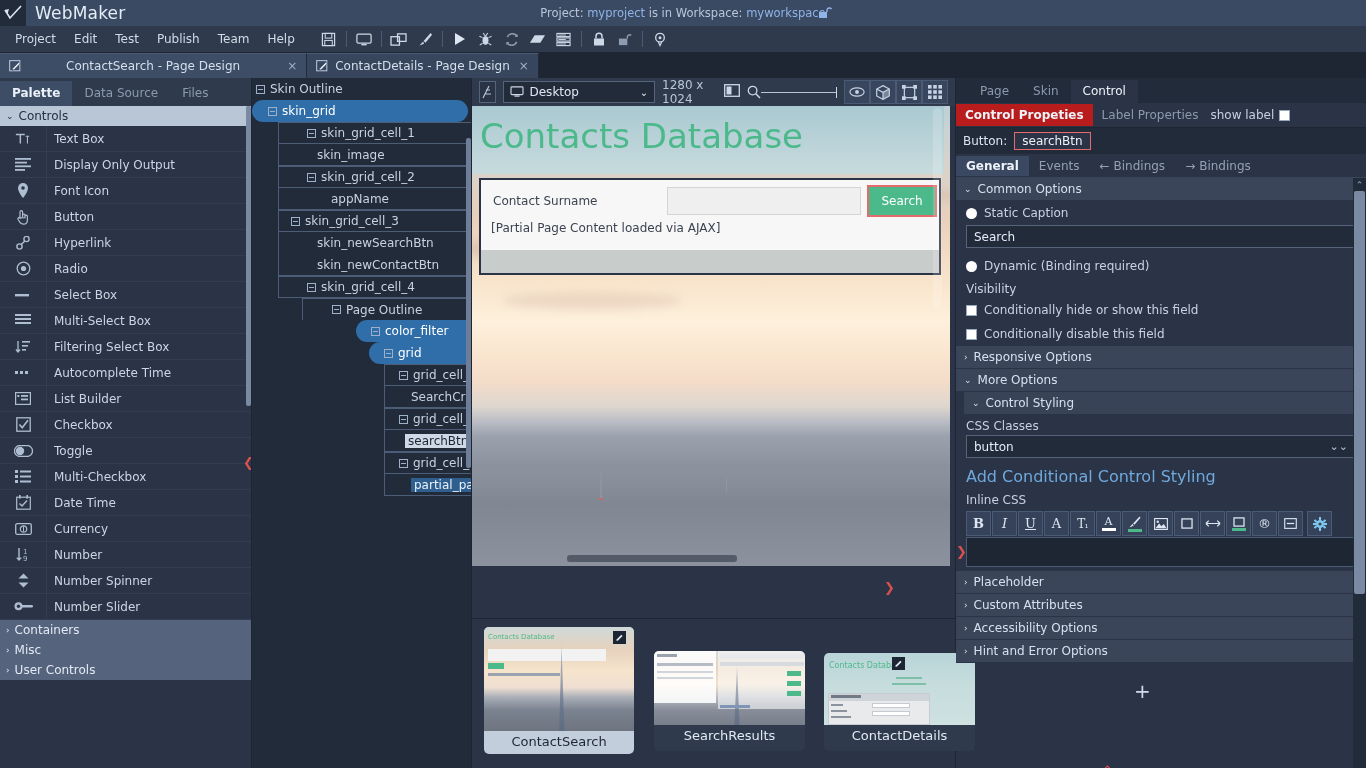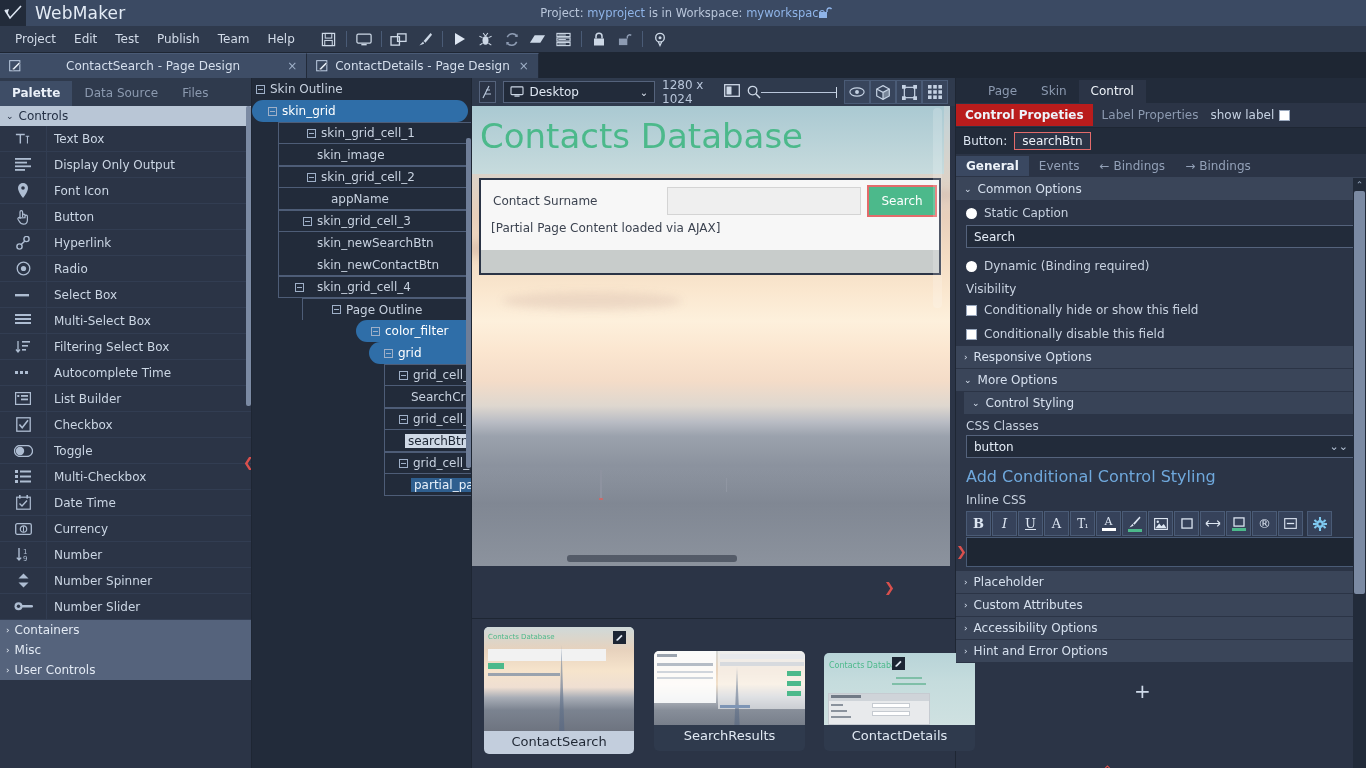--- a/index.html
+++ b/index.html
@@ -137,21 +137,21 @@
   #thumbstrip{height:162px;background:#2b3446;position:relative;border-top:1px solid #1e2633;}
   .thumb-card{position:absolute;border-radius:5px;background:#2f3a4d;}
   .thumb-card.sel{background:#c3cedd;}
   .thumb-img{position:relative;overflow:hidden;}
   .thumb-cap{text-align:center;font-size:13px;color:#e1e9f3;padding:3px 0;}
   .thumb-card.sel .thumb-cap{color:#1e2633;}
   .pencil-badge{position:absolute;width:13px;height:13px;background:#1c2533;display:flex;align-items:center;justify-content:center;}
 
   
   #rightpanel{width:411px;background:#2b3446;display:flex;flex-direction:column;border-left:1px solid #1e2633;}
-  #rtabs{height:25px;background:#222b3a;display:flex;align-items:flex-end;padding-left:20px;}
+  #rtabs{height:25px;background:#222b3a;display:flex;align-items:flex-end;padding-left:12px;}
   .rtab{padding:4px 12px 5px;font-size:12px;color:#8c9ab0;cursor:default;}
   .rtab.active{background:#2b3446;color:#eef3f9;}
   #rsub{height:25px;background:#2b3446;display:flex;align-items:center;gap:0;border-bottom:1px solid #1e2633;}
   .rsub-tab{padding:4px 9px;font-size:12px;color:#8c9ab0;}
   .rsub-tab.active{background:#b91c1c;color:#eef3f9;font-weight:bold;}
   #showlabel{font-size:12px;color:#c6d2e2;display:flex;align-items:center;gap:5px;margin-left:3px;}
   .cbx{width:11px;height:11px;background:#fff;border:1px solid #9aa8bd;display:inline-block;}
   #ctlname{height:26px;background:#222b3a;display:flex;align-items:center;gap:7px;padding-left:7px;}
   #ctlname .k{font-size:12px;color:#dbe4f0;}
   #ctlname .v{font-size:12px;color:#eef3f9;background:#2b3446;border:1px solid #e36b6b;padding:1px 7px;}
@@ -564,32 +564,32 @@
     </div>
 
     <div class="tnode trow-box" style="padding-left:28px;margin-left:26px;width:195px;">
       <span class="tbox"></span>
       <span>skin_grid_cell_2</span>
     </div>
     <div class="tnode trow-box" style="padding-left:52px;margin-left:26px;width:195px;border-top:none;">
       <span>appName</span>
     </div>
 
-    <div class="tnode trow-box" style="padding-left:24px;margin-left:26px;width:195px;">
+    <div class="tnode trow-box" style="padding-left:12px;margin-left:26px;width:195px;">
       <span class="tbox"></span>
       <span>skin_grid_cell_3</span>
     </div>
     <div class="tnode trow-box" style="padding-left:38px;margin-left:26px;width:195px;border-top:none;border-bottom:none;">
       <span>skin_newSearchBtn</span>
     </div>
     <div class="tnode trow-box" style="padding-left:38px;margin-left:26px;width:195px;border-top:none;">
       <span>skin_newContactBtn</span>
     </div>
 
-    <div class="tnode trow-box" style="padding-left:16px;margin-left:26px;width:195px;gap:8px;">
+    <div class="tnode trow-box" style="padding-left:28px;margin-left:26px;width:195px;">
       <span class="tbox"></span>
       <span>skin_grid_cell_4</span>
     </div>
 
     <div class="tnode" style="padding-left:29px;margin-left:50px;width:180px;border-left:1px solid #4e5d77;border-top:1px solid #4e5d77;">
       <span class="tbox"></span>
       <span>Page Outline</span>
     </div>
 
     <div class="tnode tsel" style="padding-left:15px;margin-left:104px;width:130px;">

